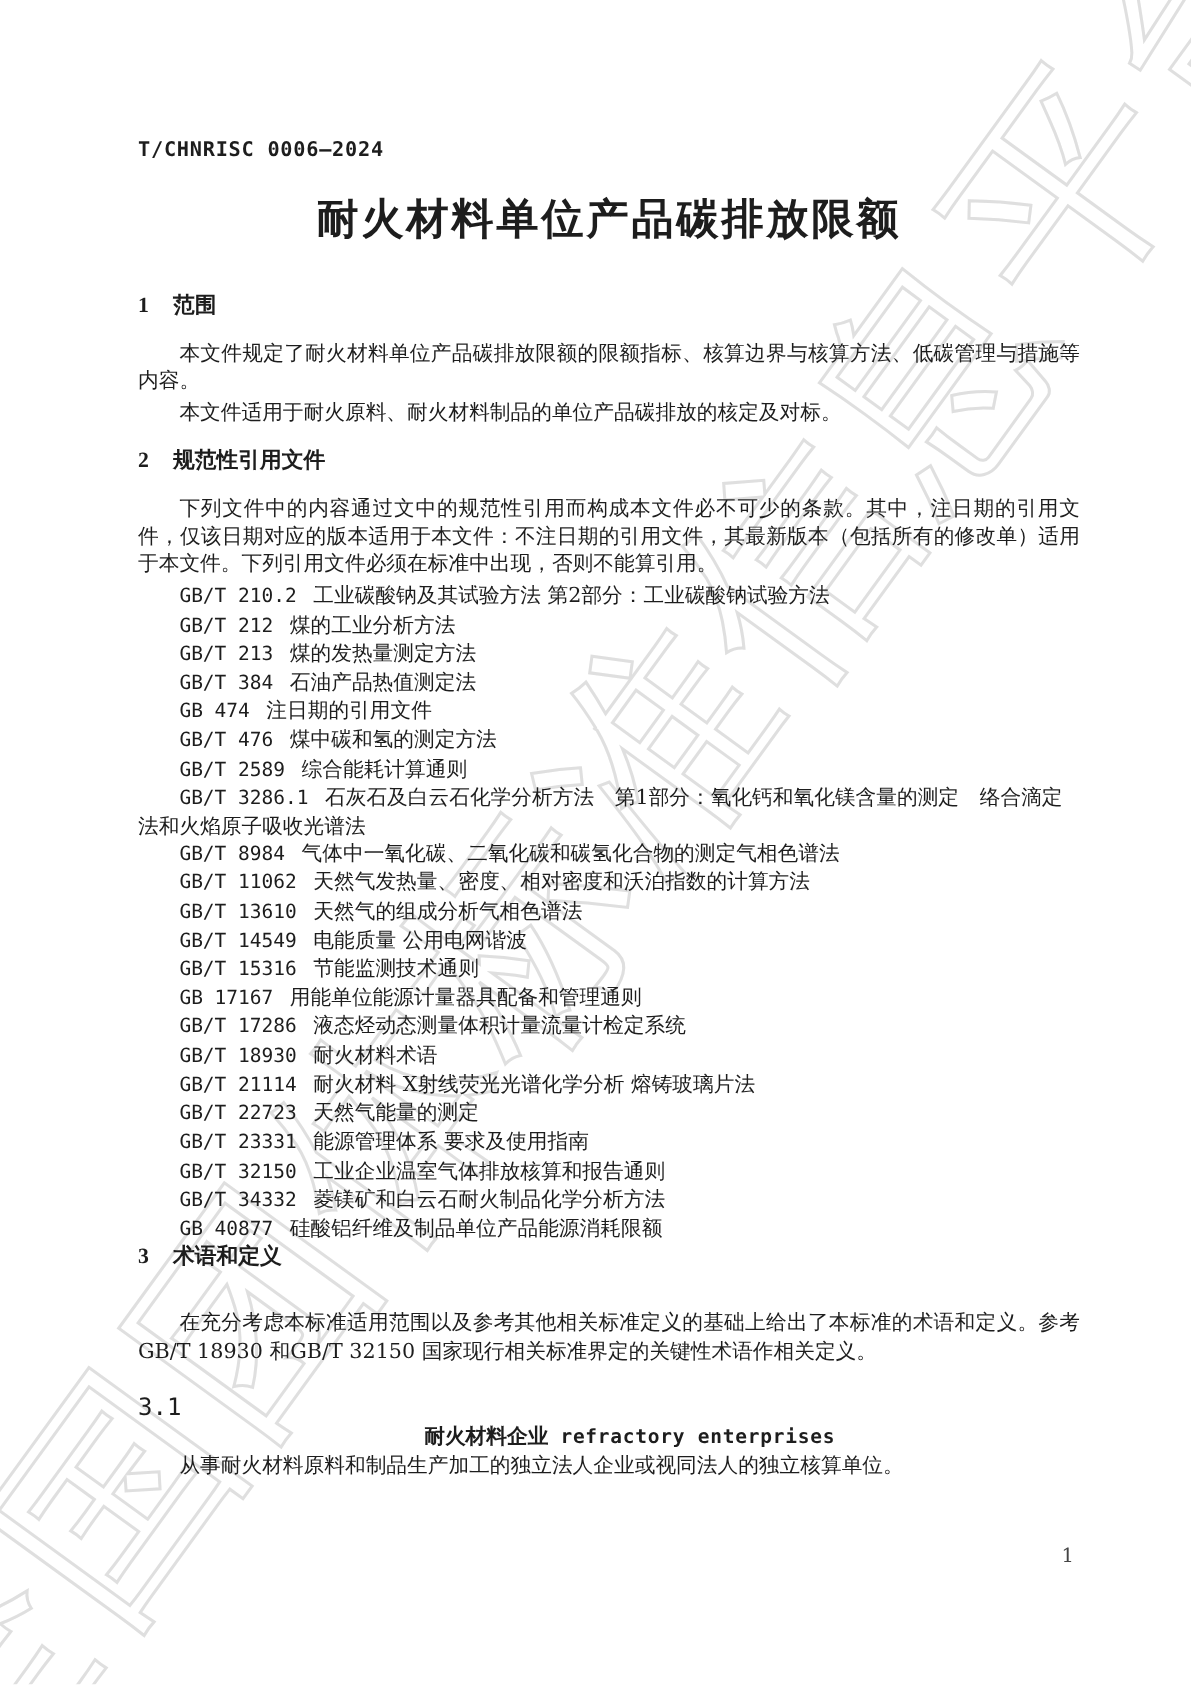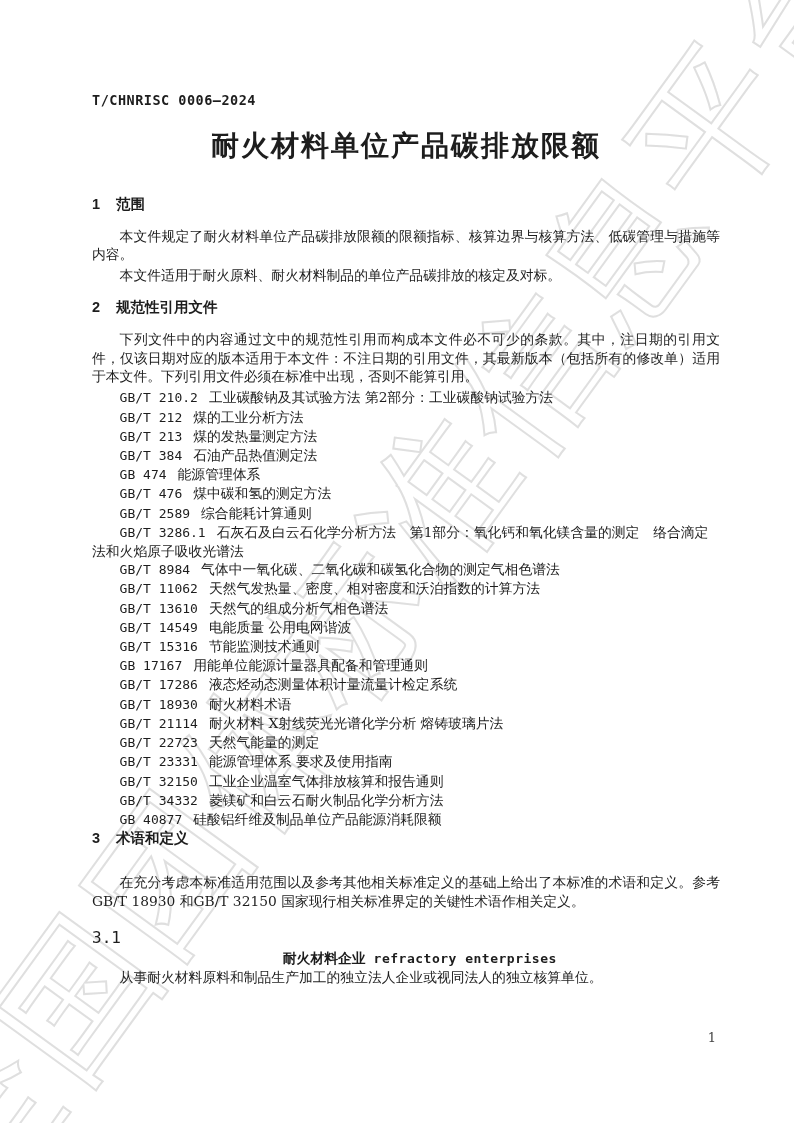--- a/index.html
+++ b/index.html
@@ -22,21 +22,21 @@
     margin-top:92px; text-align:left;
     font-family:"DejaVu Sans Mono", monospace;
     font-size:13.5px; line-height:16px; font-weight:600; letter-spacing:0.5px;
   }
   .doc-title {
     margin-top:25px; text-align:center;
     font-family:"Liberation Sans", sans-serif;
     font-weight:700; font-size:28px; line-height:26px; letter-spacing:2px;
   }
   .sec-heading {
-    font-family:Liberation Sans, sans-serif;
+    font-family:Liberation Serif, serif;
     font-weight:700; font-size:14.5px; line-height:18px;
   }
   .sec-no { display:inline-block; margin-right:16px; }
   .body { font-size:13.8px; line-height:18.4px; }
   .indent { text-indent:2em; }
   .justify { text-align:justify; }
   .h-s1 { margin-top:36px; }
   .p-s1a { margin-top:14px; }
   .p-s1b { margin-top:2px; }
   .h-s2 { margin-top:14px; }
@@ -87,21 +87,21 @@
 
     <div class="sec-heading h-s2"><span class="sec-no">2</span><span>规范性引用文件</span></div>
 
     <p class="body indent justify p-s2">下列文件中的内容通过文中的规范性引用而构成本文件必不可少的条款。其中，注日期的引用文件，仅该日期对应的版本适用于本文件：不注日期的引用文件，其最新版本（包括所有的修改单）适用于本文件。下列引用文件必须在标准中出现，否则不能算引用。</p>
 
     <div class="ref-list" id="ref-list">
         <div class="ref"><span class="code">GB/T 210.2</span><span>工业碳酸钠及其试验方法 第2部分：工业碳酸钠试验方法</span></div>
         <div class="ref"><span class="code">GB/T 212</span><span>煤的工业分析方法</span></div>
         <div class="ref"><span class="code">GB/T 213</span><span>煤的发热量测定方法</span></div>
         <div class="ref"><span class="code">GB/T 384</span><span>石油产品热值测定法</span></div>
-        <div class="ref"><span class="code">GB 474</span><span>能源管理体系</span></div>
+        <div class="ref"><span class="code">GB 474</span><span>注日期的引用文件</span></div>
         <div class="ref"><span class="code">GB/T 476</span><span>煤中碳和氢的测定方法</span></div>
         <div class="ref"><span class="code">GB/T 2589</span><span>综合能耗计算通则</span></div>
         <div class="ref"><span class="code">GB/T 3286.1</span><span>石灰石及白云石化学分析方法　第1部分：氧化钙和氧化镁含量的测定　络合滴定法和火焰原子吸收光谱法</span></div>
         <div class="ref"><span class="code">GB/T 8984</span><span>气体中一氧化碳、二氧化碳和碳氢化合物的测定气相色谱法</span></div>
         <div class="ref"><span class="code">GB/T 11062</span><span>天然气发热量、密度、相对密度和沃泊指数的计算方法</span></div>
         <div class="ref"><span class="code">GB/T 13610</span><span>天然气的组成分析气相色谱法</span></div>
         <div class="ref"><span class="code">GB/T 14549</span><span>电能质量 公用电网谐波</span></div>
         <div class="ref"><span class="code">GB/T 15316</span><span>节能监测技术通则</span></div>
         <div class="ref"><span class="code">GB 17167</span><span>用能单位能源计量器具配备和管理通则</span></div>
         <div class="ref"><span class="code">GB/T 17286</span><span>液态烃动态测量体积计量流量计检定系统</span></div>

